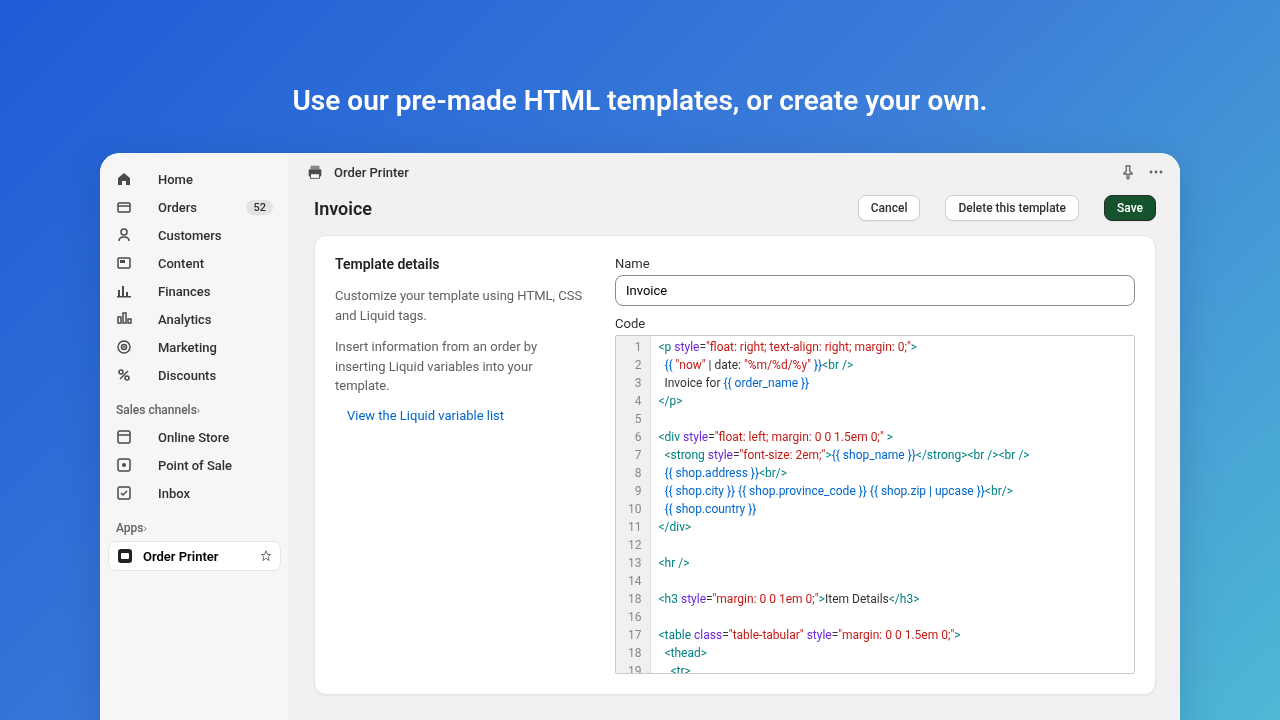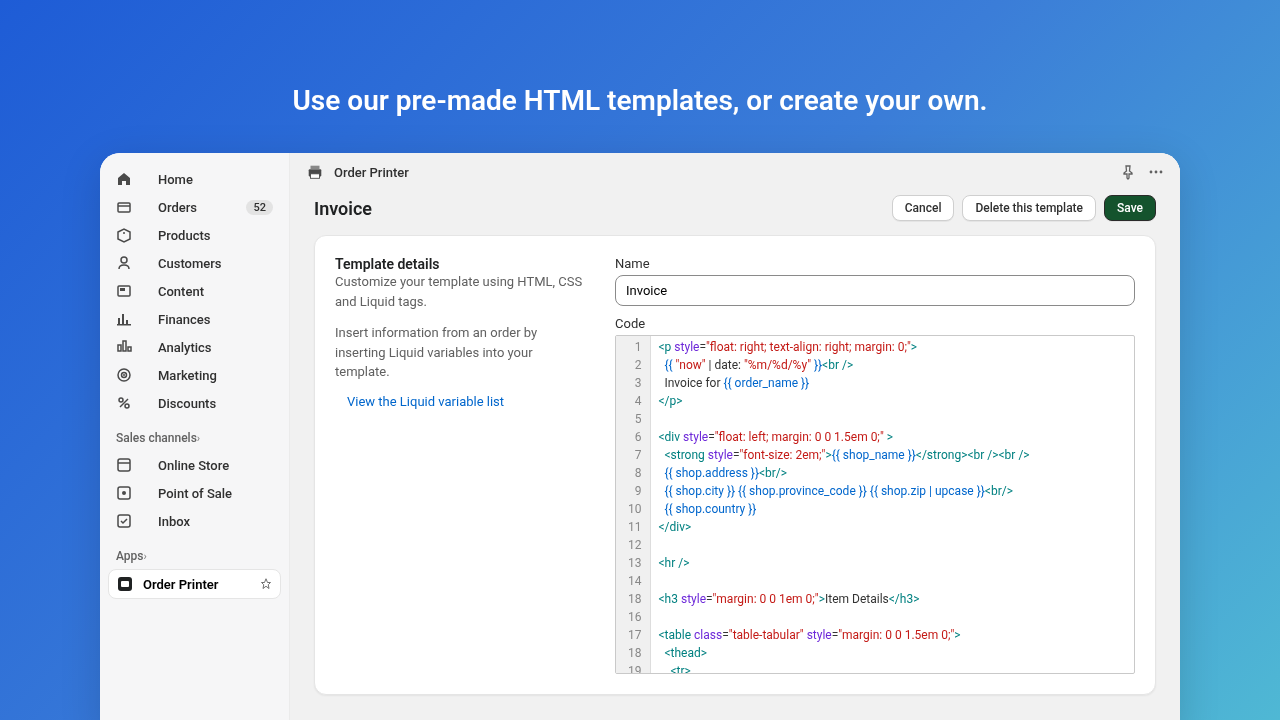--- a/index.html
+++ b/index.html
@@ -19,24 +19,24 @@
 .topbar { display: flex; align-items: center; padding: 10px 16px; gap: 10px; background: #f1f1f1; }
 .printer-icon { width: 18px; height: 18px; }
 .topbar-title { font-size: 13px; font-weight: 500; color: #303030; flex: 1; }
 .topbar-actions { display: flex; gap: 12px; align-items: center; }
 .topbar-icon { color: #616161; cursor: pointer; font-size: 16px; }
 .subheader { display: flex; align-items: center; padding: 4px 24px 14px 24px; }
 .page-title { font-size: 18px; font-weight: 600; color: #202223; flex: 1; }
 .btn { border: 1px solid #cfcfcf; background: #fff; padding: 5px 12px; border-radius: 8px; font-size: 12px; font-weight: 500; cursor: pointer; color: #303030; box-shadow: 0 1px 0 rgba(0,0,0,0.05); }
 .btn-danger { color: #303030; }
 .btn-primary { background: #14532d; color: #fff; border-color: #2a2a2a; }
-.btn-group { display: flex; gap: 8px; }
+.btn-group { display: flex; gap: 25px; }
 .content-card { background: #fff; margin: 0 24px; border-radius: 12px; padding: 20px; display: flex; gap: 30px; overflow: hidden; height: 460px; box-shadow: 0 1px 2px rgba(0,0,0,0.06); border: 1px solid #e5e5e5; }
 .details-col { width: 250px; flex-shrink: 0; }
-.details-title { font-size: 14px; font-weight: 600; color: #202223; }
+.details-title { font-size: 14px; font-weight: 600; color: #202223; margin-bottom: 14px; }
 .details-desc { font-size: 13px; color: #616161; line-height: 1.5; margin-bottom: 12px; }
 .details-link { color: #0066cc; font-size: 13px; cursor: pointer; margin-left: 12px; }
 .editor-col { flex: 1; display: flex; flex-direction: column; min-width: 0; }
 .field-label { font-size: 13px; color: #303030; margin-bottom: 4px; font-weight: 400; }
 .text-input { border: 1px solid #8a8a8a; border-radius: 8px; padding: 7px 10px; font-size: 13px; width: 100%; margin-bottom: 10px; }
 .code-editor { display: flex; border: 1px solid #c9c9c9; border-radius: 2px; flex: 1; overflow: hidden; font-family: Menlo, Consolas, monospace; font-size: 12px; line-height: 1.5; }
 .gutter { background: #f0f0f0; color: #888; padding: 2px 8px 2px 12px; text-align: right; user-select: none; border-right: 1px solid #ddd; }
 .gutter div { height: 18px; }
 .code { padding: 2px 8px; white-space: pre; overflow: hidden; color: #333; flex: 1; }
 .code div { height: 18px; }
@@ -65,29 +65,20 @@
   </div>
         <div class="nav-item">
     <span class="icon">
             <svg width="16" height="16" viewBox="0 0 16 16">
               <rect x="2" y="4" width="12" height="9" rx="1" fill="none" stroke="#4a4a4a" stroke-width="1.5"></rect>
               <path d="M2 7h12" stroke="#4a4a4a" stroke-width="1.5"></path>
             </svg>
           </span>
     <span class="label">Orders</span>
           <span class="nav-badge">52</span>
-  </div>
-        <div class="nav-item">
-    <span class="icon">
-            <svg width="16" height="16" viewBox="0 0 16 16">
-              <path d="M2 5l6-3 6 3v7l-6 3-6-3V5z" fill="none" stroke="#4a4a4a" stroke-width="1.5"></path>
-              <circle cx="8" cy="6" r="1" fill="#4a4a4a"></circle>
-            </svg>
-          </span>
-    <span class="label">Products</span>
   </div>
         <div class="nav-item">
     <span class="icon">
             <svg width="16" height="16" viewBox="0 0 16 16">
               <circle cx="8" cy="5" r="3" fill="none" stroke="#4a4a4a" stroke-width="1.5"></circle>
               <path d="M3 14c0-3 2-4 5-4s5 1 5 4" fill="none" stroke="#4a4a4a" stroke-width="1.5"></path>
             </svg>
           </span>
     <span class="label">Customers</span>
   </div>

